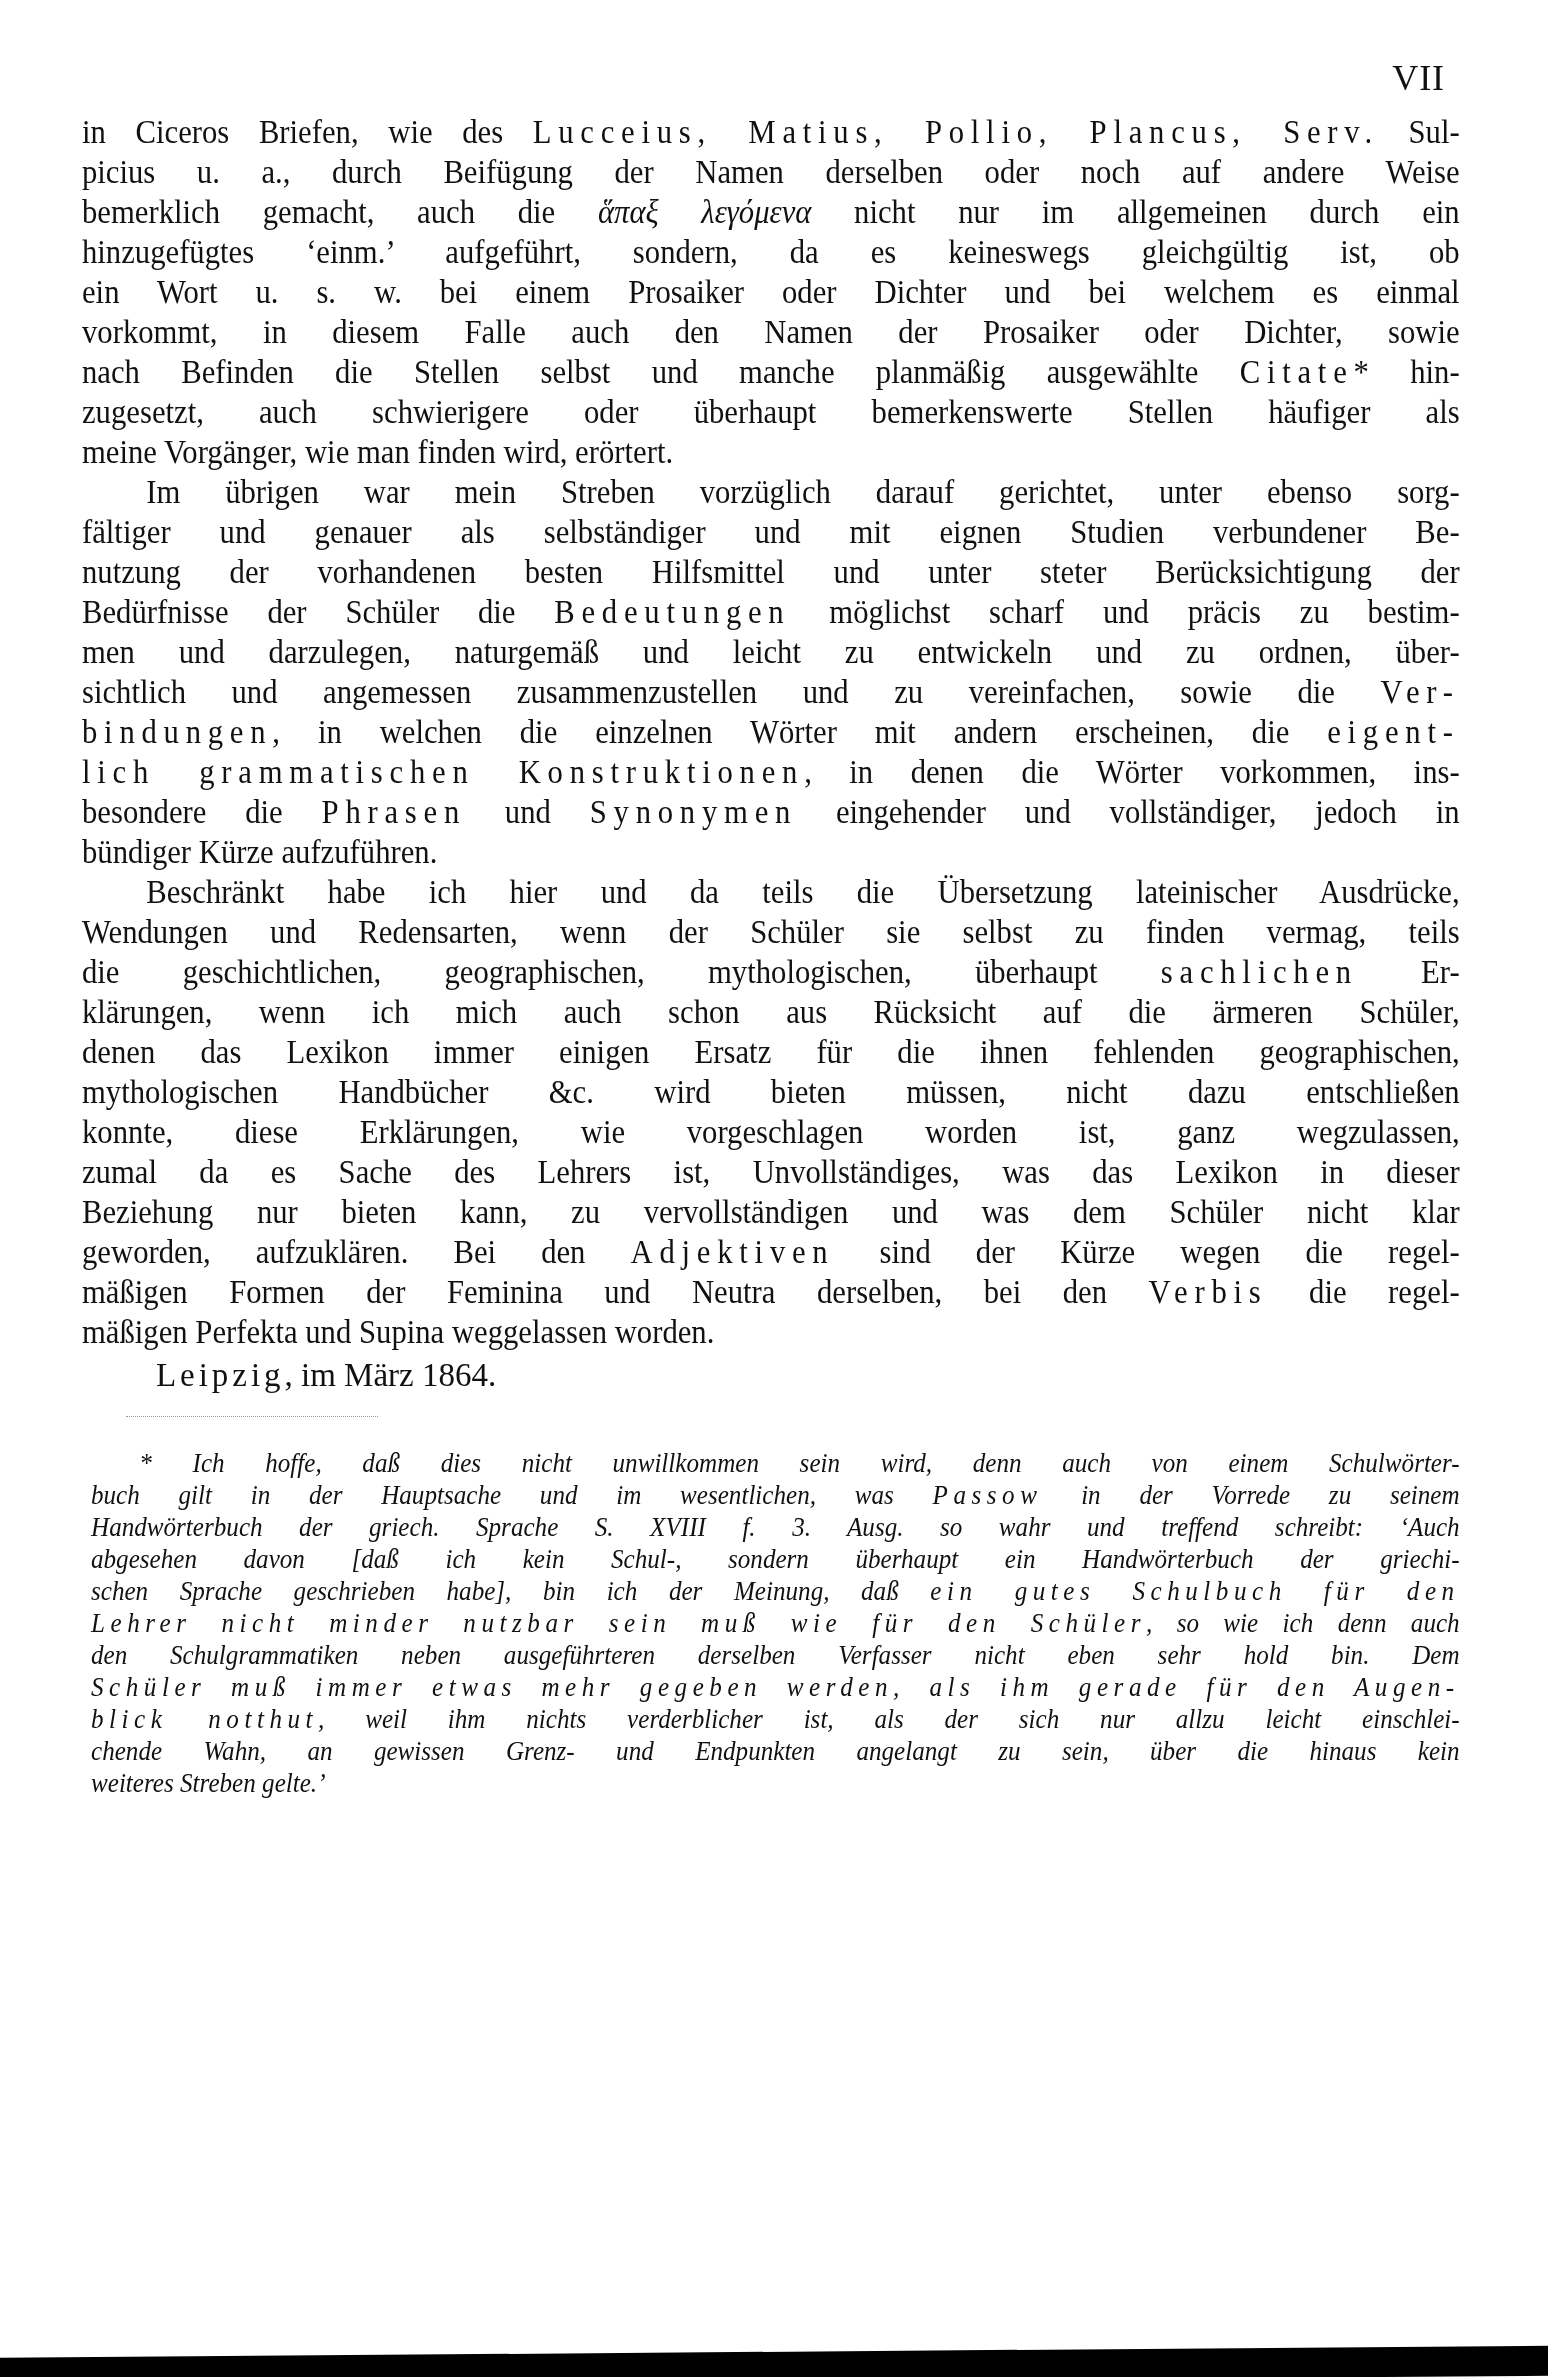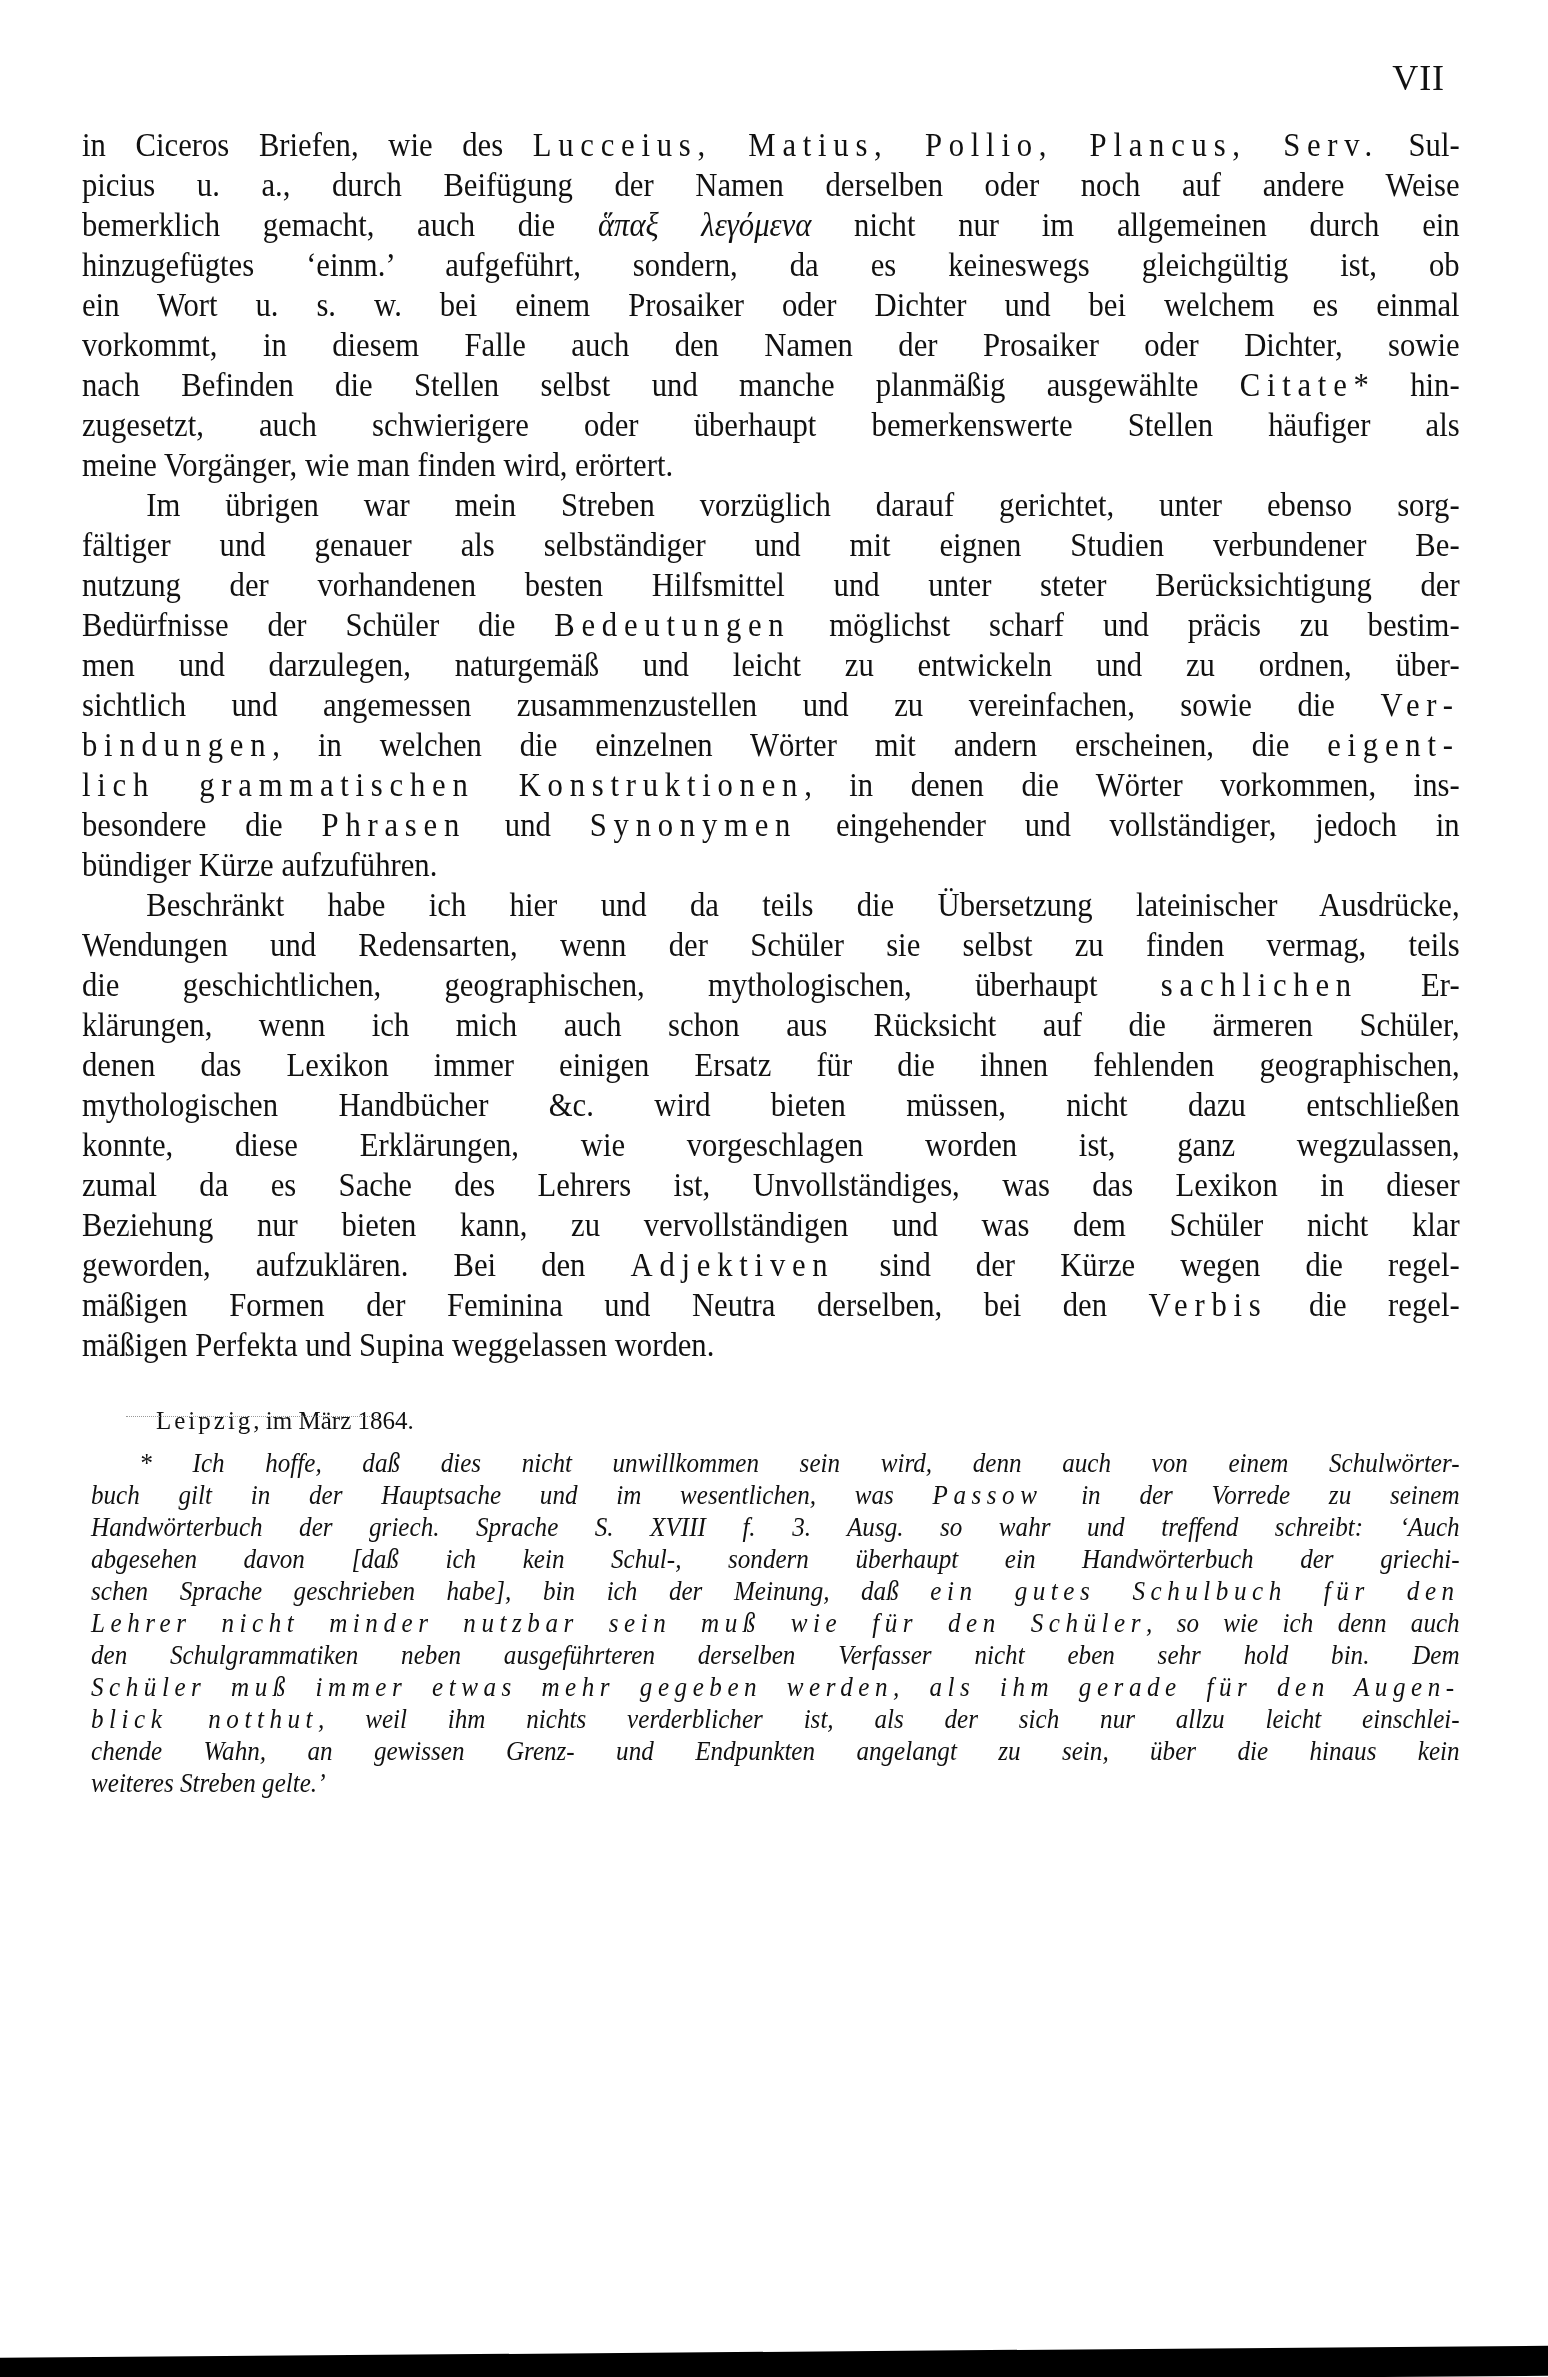--- a/index.html
+++ b/index.html
@@ -18,21 +18,21 @@
     .page-number {
       position: absolute;
       top: 57px;
       right: 104px;
       font-size: 36px;
       letter-spacing: 0.9px;
     }
     .main {
       position: absolute;
       left: 82px;
-      top: 125px;
+      top: 112px;
       width: 1378px;
     }
     .line {
       display: block;
       font-size: 33px;
       line-height: 40px;
       height: 40px;
       white-space: nowrap;
       text-align: justify;
       text-align-last: justify;
@@ -46,23 +46,22 @@
     .line.indent {
       padding-left: 69px;
       box-sizing: border-box;
     }
     .sp { letter-spacing: 0.22em; }
     .greek { font-style: italic; }
     .signature {
       position: absolute;
       left: 156px;
       top: 1354px;
-      font-size: 25px;
+      font-size: 33px;
       line-height: 42px;
-      margin-top: 46px;
     }
     .signature .sp { letter-spacing: 0.12em; }
     .rule {
       position: absolute;
       left: 126px;
       top: 1416px;
       width: 252px;
       height: 0;
       border-top: 1.7px dotted #999999;
     }

